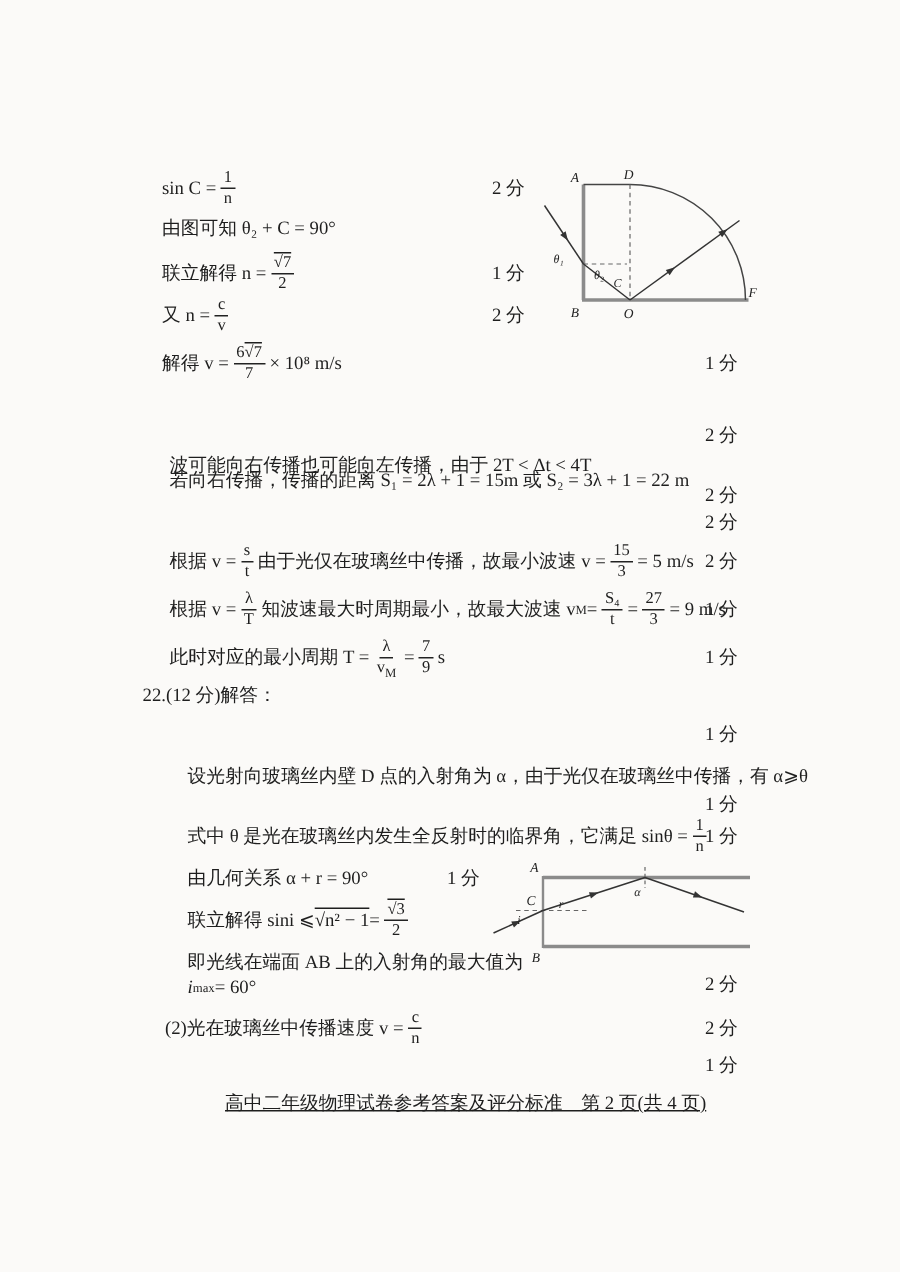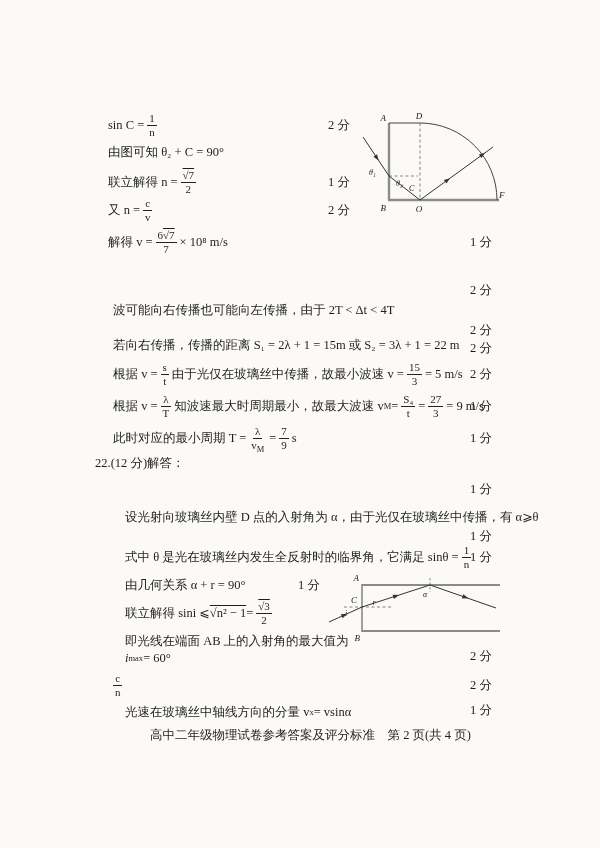--- a/index.html
+++ b/index.html
@@ -23,21 +23,21 @@
   .frac{
     display:inline-flex;flex-direction:column;align-items:center;
     vertical-align:middle;margin:0 3px;font-size:11px;line-height:1.15;
   }
   .frac .fn{border-bottom:1px solid #222;padding:0 2px;display:inline-block;text-align:center;}
   .frac .fd{padding:0 2px;display:inline-block;text-align:center;}
   .sq{text-decoration:overline;}
   sub{font-size:8.5px;line-height:0;}
   .it{font-style:italic;}
   svg text{font-family:"Liberation Serif","DejaVu Serif",serif;font-style:italic;fill:#222;}
-  .footer{position:absolute;white-space:nowrap;}
+  .footer{position:absolute;white-space:nowrap;text-decoration:underline;}
 </style>
 </head>
 <body>
 
 <div class="page">
 
   <div class="line" style="left:108px;top:112px">
     <span>sin C = </span>
     <span class="frac">
         <span class="fn">1</span>
@@ -103,21 +103,21 @@
       <text x="38" y="84" font-size="8" text-anchor="start">θ₂</text>
       <text x="51" y="89" font-size="8" text-anchor="start">C</text>
     </svg>
   </div>
 
 
   <span class="score" style="left:470px;top:282px">2 分</span>
 
   <div class="line" style="left:113px;top:297px">波可能向右传播也可能向左传播，由于 2T &lt; Δt &lt; 4T</div>
 
-  <div class="line" style="left:113px;top:332px">若向右传播，传播的距离 S₁ = 2λ + 1 = 15m 或 S₂ = 3λ + 1 = 22 m</div>
+  <div class="line" style="left:113px;top:307px">若向右传播，传播的距离 S₁ = 2λ + 1 = 15m 或 S₂ = 3λ + 1 = 22 m</div>
   <span class="score" style="left:470px;top:322px">2 分</span>
 
   <span class="score" style="left:470px;top:340px">2 分</span>
 
   <div class="line" style="left:113px;top:361px">
     <span>根据 v = </span>
     <span class="frac">
         <span class="fn">s</span>
         <span class="fd">t</span>
       </span>
@@ -199,32 +199,28 @@
   <div class="line" style="left:125px;top:628px">即光线在端面 AB 上的入射角的最大值为</div>
 
   <div class="line" style="left:125px;top:645px">
     <span class="it">i</span>
       <sub>max</sub>
       <span> = 60°</span>
   </div>
   <span class="score" style="left:470px;top:648px">2 分</span>
 
   <div class="line" style="left:110px;top:672px">
+    <span>(2)光在玻璃丝中传播速度 v = </span>
     <span class="frac">
         <span class="fn">c</span>
         <span class="fd">n</span>
       </span>
   </div>
   <span class="score" style="left:470px;top:677px">2 分</span>
 
-  <div class="line" style="left:125px;top:699px">
-    <span>光速在玻璃丝中轴线方向的分量 v</span>
-      <sub>x</sub>
-      <span> = vsinα</span>
-  </div>
   <span class="score" style="left:470px;top:702px">1 分</span>
 
   <div style="position:absolute;left:313px;top:560px">
     <svg width="210" height="85" viewBox="0 0 210 85">
 
       <line x1="49" y1="25" x2="187" y2="25" stroke="#8b8b8b" stroke-width="2.2"></line>
       <line x1="49" y1="71" x2="187" y2="71" stroke="#8b8b8b" stroke-width="2.2"></line>
       <line x1="49" y1="24" x2="49" y2="72" stroke="#8b8b8b" stroke-width="1.6"></line>
 
       <line x1="31" y1="47" x2="78" y2="47" stroke="#666" stroke-width="0.8" stroke-dasharray="3,2.5"></line>

